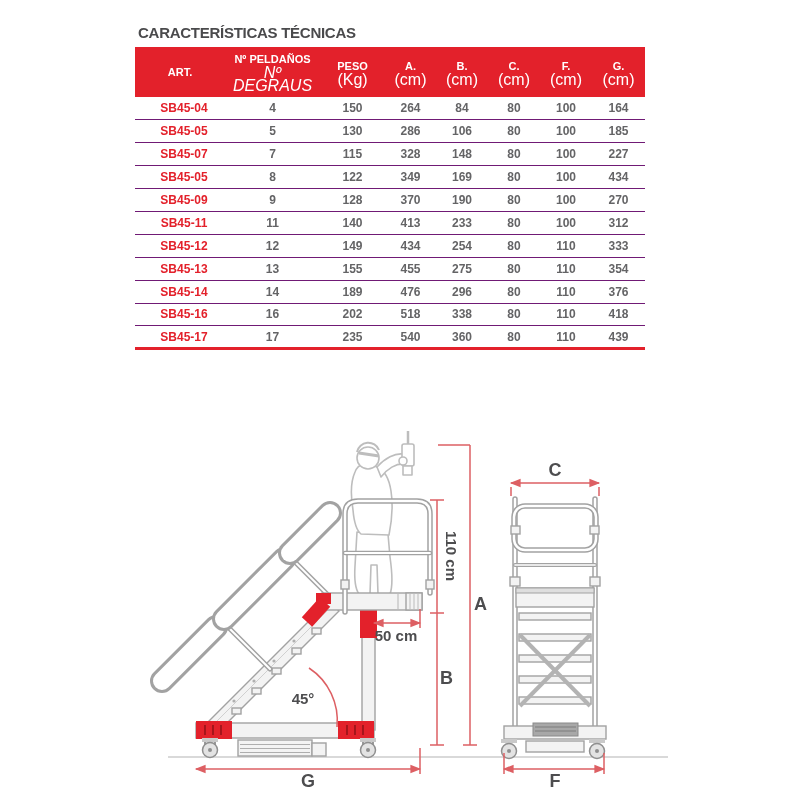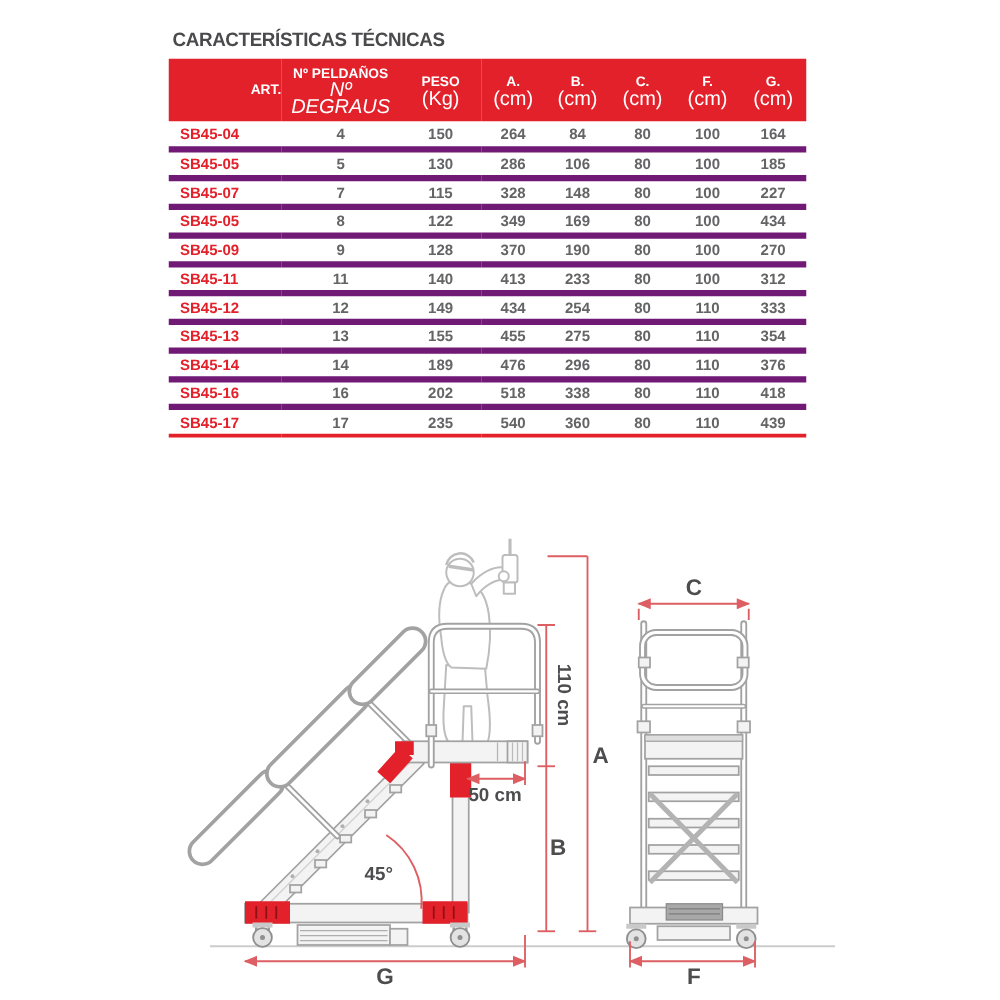--- a/index.html
+++ b/index.html
@@ -7,24 +7,24 @@
         font-family:"Liberation Sans",sans-serif;}
   .title{position:absolute;left:138px;top:24px;font-size:15.5px;font-weight:700;
          color:#4a4a4c;letter-spacing:-0.3px;transform:scaleX(0.97);transform-origin:left center;}
   table.specs{position:absolute;left:135px;top:47px;width:510px;border-collapse:collapse;
               table-layout:fixed;border-bottom:3px solid #e3212b;}
   table.specs thead th{background:#e3212b;color:#ffffff;font-weight:700;padding:6px 0 5px 0;
                        vertical-align:middle;}
   .h1{font-size:11px;line-height:13px;font-weight:700;}
   .h2{font-size:16px;line-height:13px;font-weight:400;}
   .h2.it{font-style:italic;font-weight:400;}
-  th.h-art{text-align:right;padding-left:9px;}
+  th.h-art{text-align:center;padding-left:9px;}
   table.specs tbody tr{height:22.9px;}
-  table.specs tbody tr + tr{border-top:5px solid #701a75;}
-  td.art{color:#e3212b;font-weight:700;font-size:12px;text-align:left;padding-left:9px;}
+  table.specs tbody tr + tr{border-top:1px solid #701a75;}
+  td.art{color:#e3212b;font-weight:700;font-size:12px;text-align:center;padding-left:9px;}
   td.val{color:#646466;font-weight:700;font-size:12px;text-align:center;}
   svg.diagram{position:absolute;left:0;top:425px;width:800px;height:375px;}
   .dim{stroke:#dd5f63;stroke-width:1.5;fill:none;}
   .dimtick{stroke:#dd5f63;stroke-width:1.5;fill:none;}
   .dim-label{font-family:"Liberation Sans",sans-serif;font-weight:700;font-size:18px;fill:#4d4d4f;}
   .dim-label-sm{font-family:"Liberation Sans",sans-serif;font-weight:700;font-size:15px;fill:#4d4d4f;}
   .tube-o{stroke:#a2a2a2;fill:none;stroke-linecap:round;}
   .tube-i{stroke:#ffffff;fill:none;stroke-linecap:round;}
   .struct{stroke:#a2a2a2;stroke-width:1.4;fill:#f3f3f3;}
   .person{stroke:#bdbdbd;stroke-width:1.6;fill:#ffffff;stroke-linejoin:round;}

